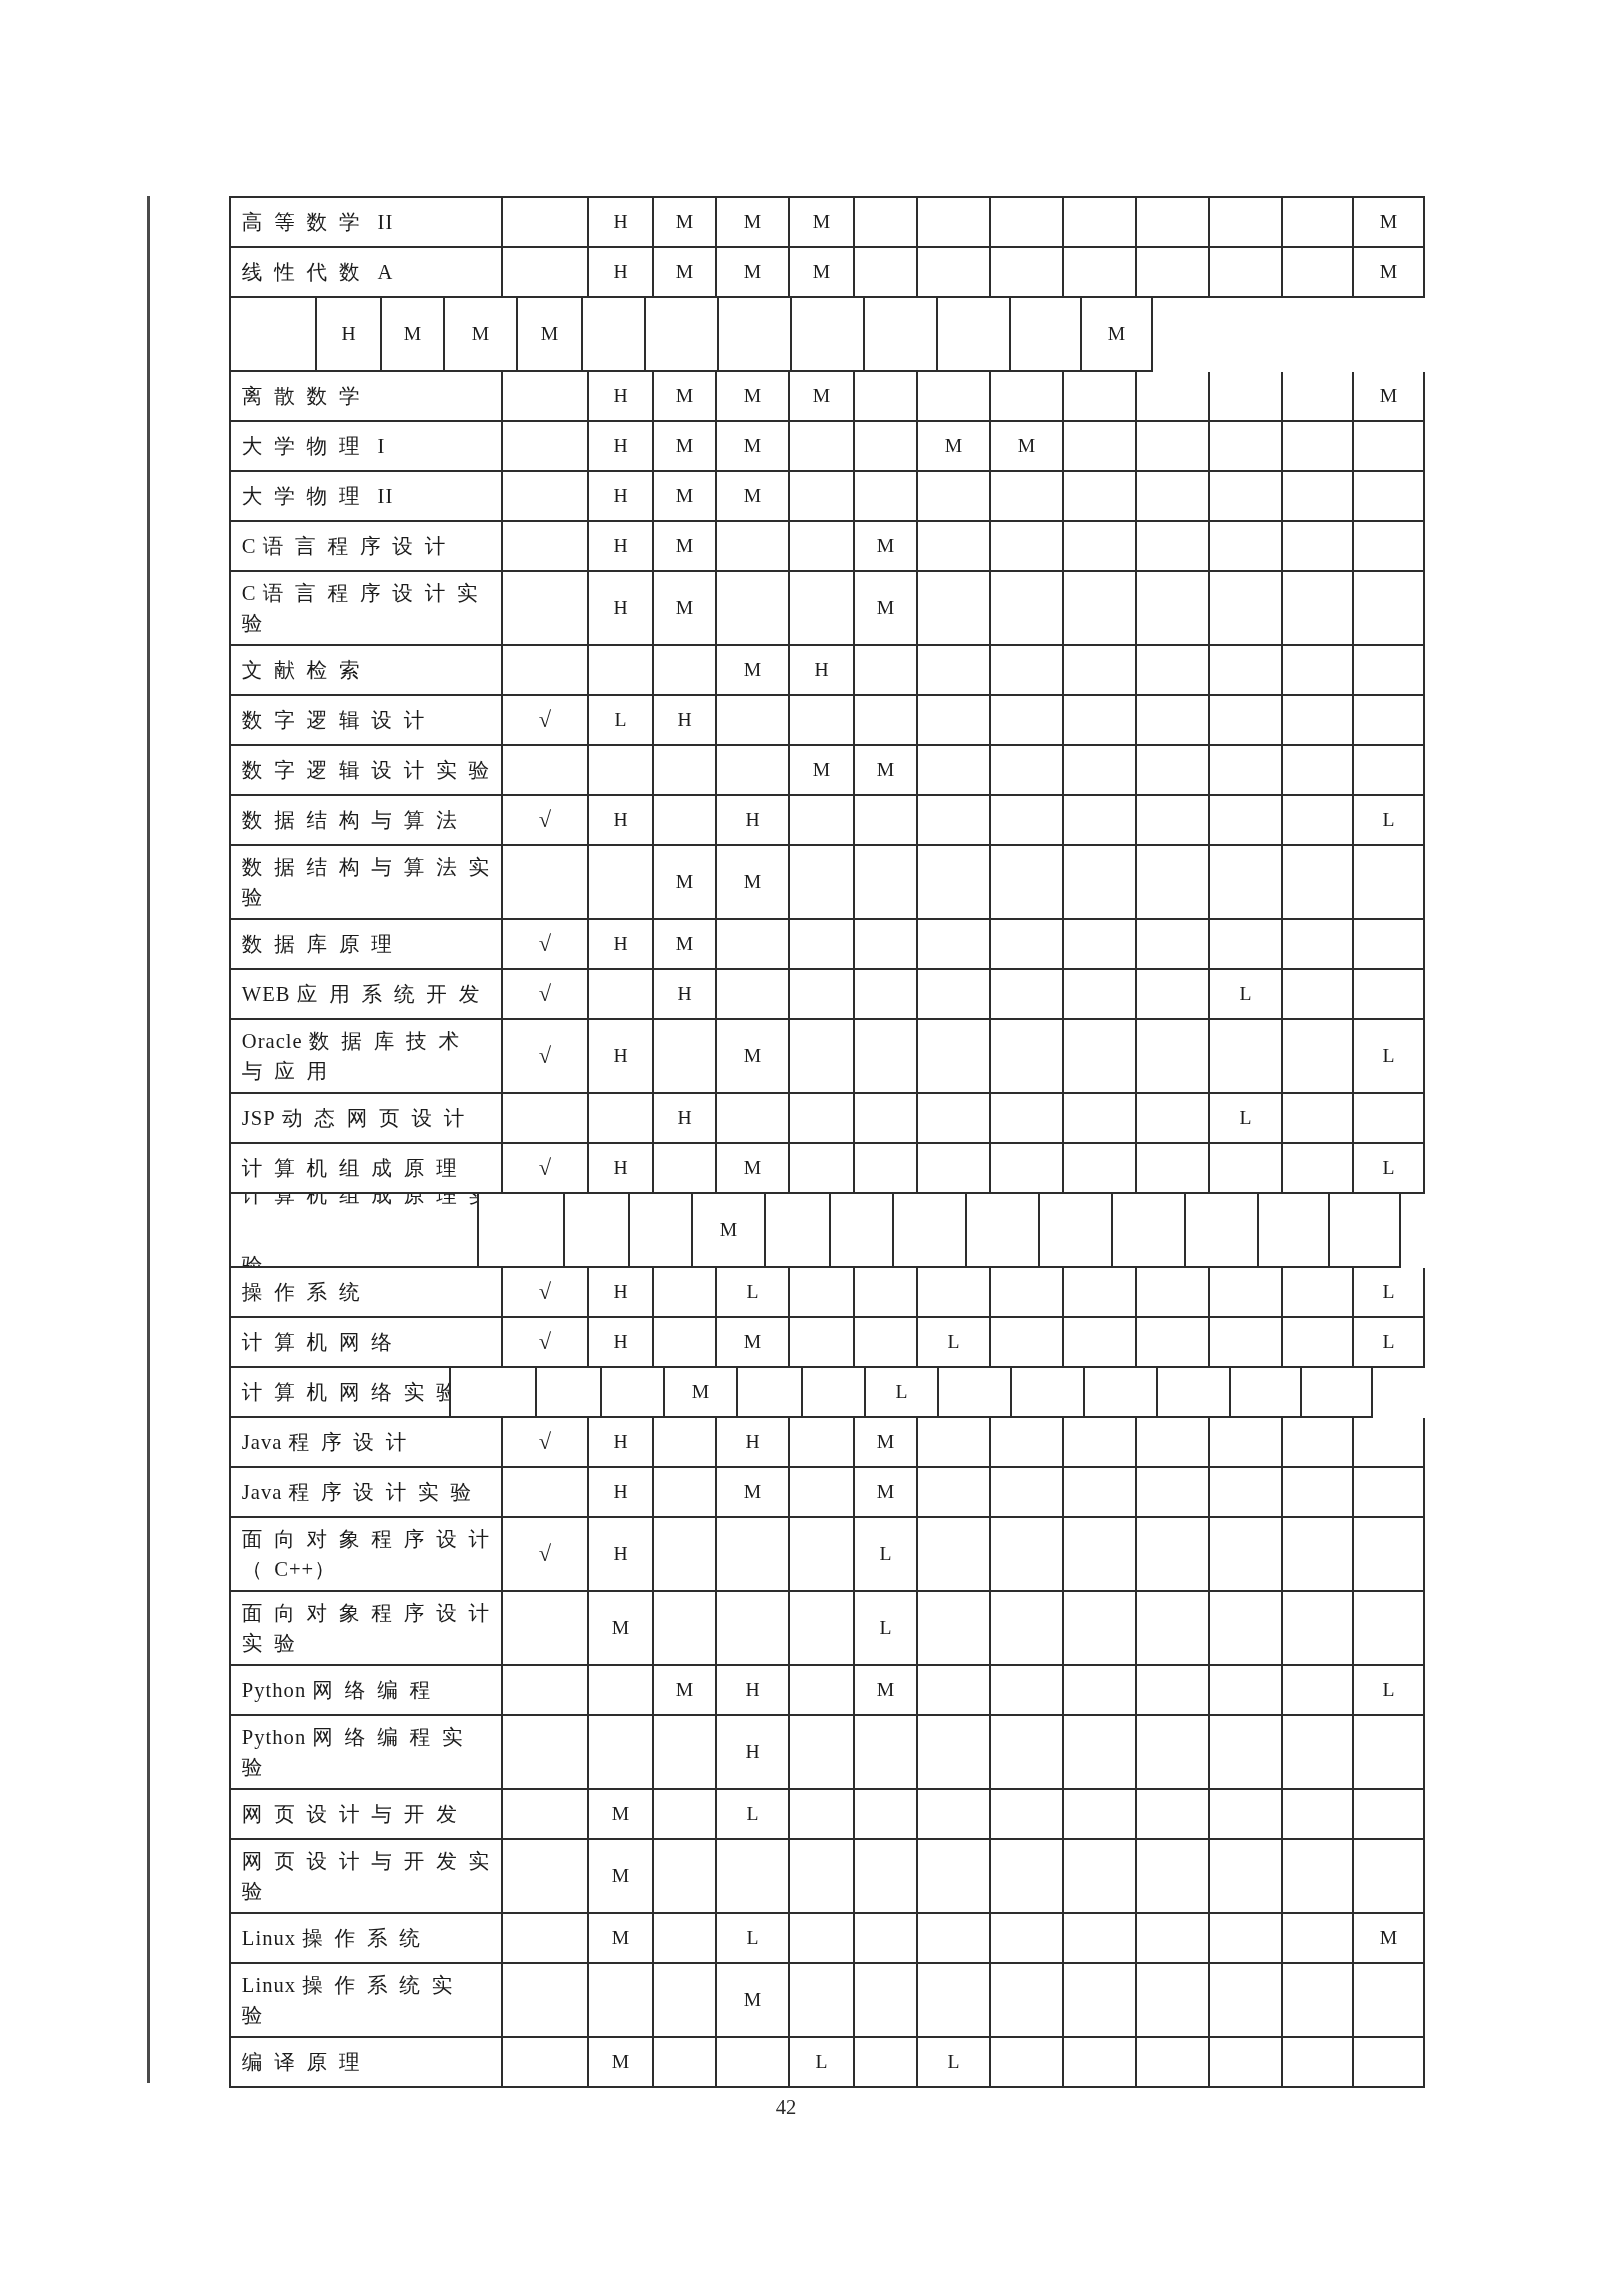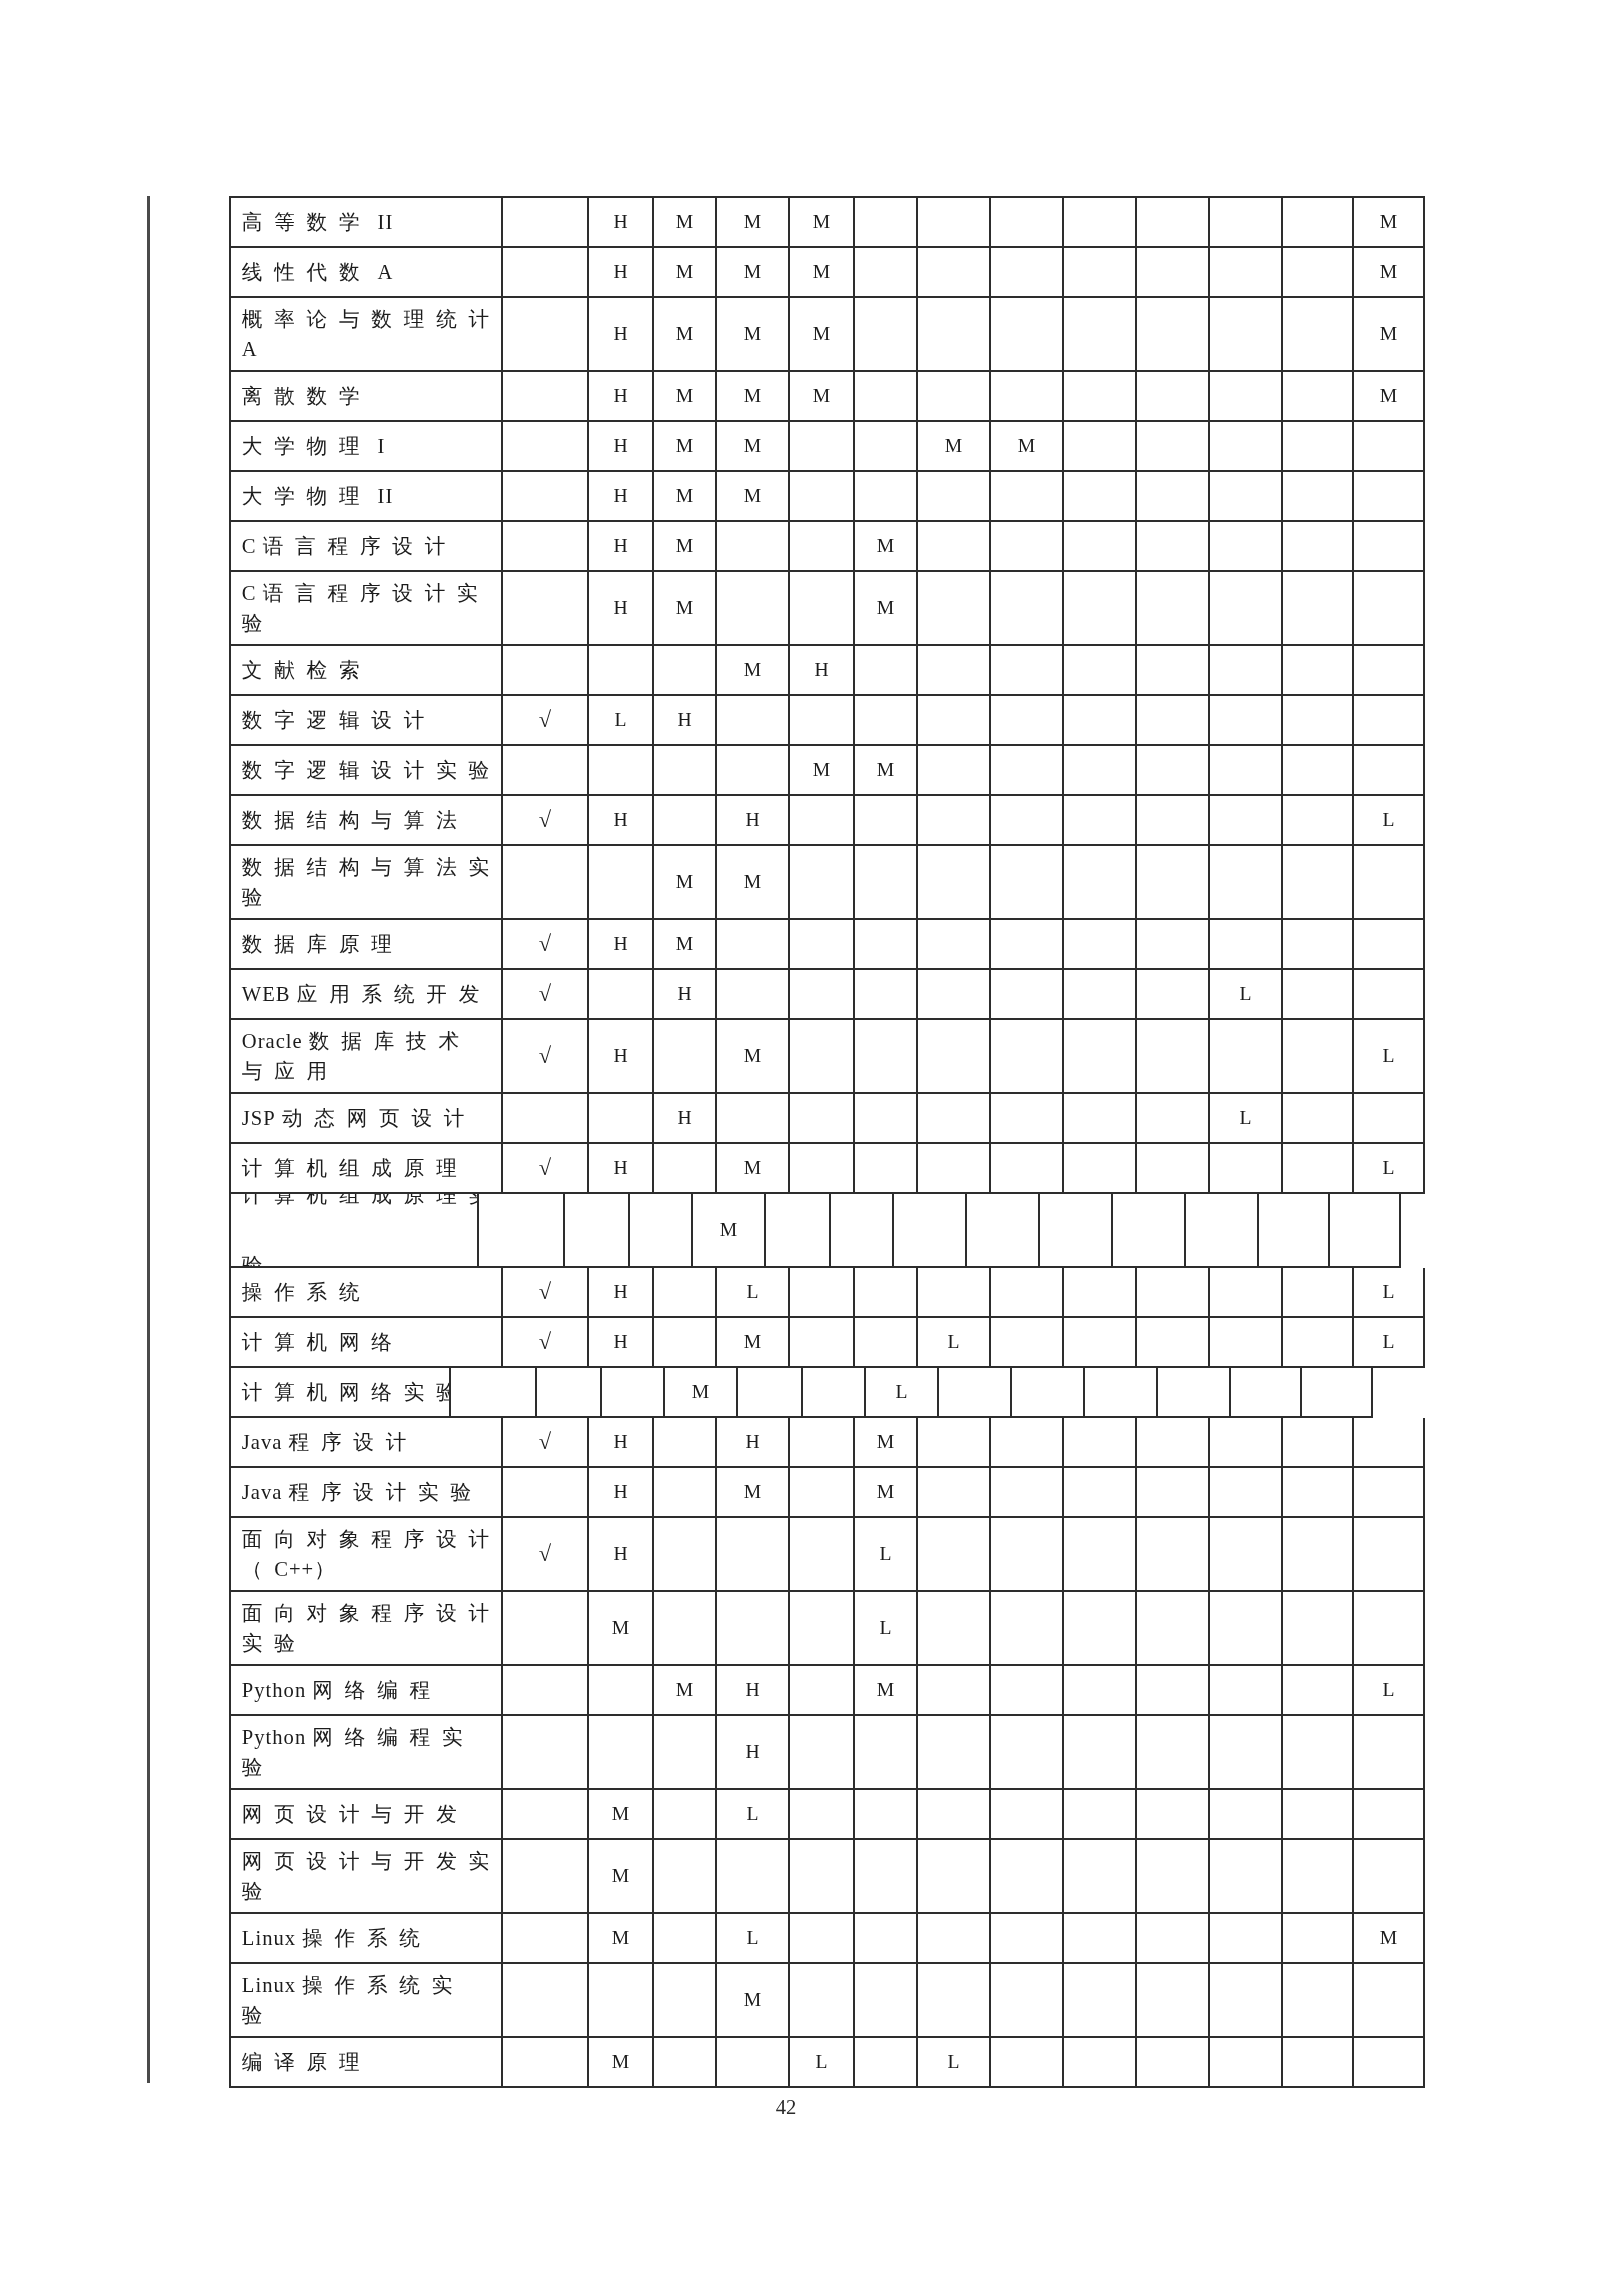--- a/index.html
+++ b/index.html
@@ -94,24 +94,20 @@
       <div class="cell val" style="width: 63px;"></div>
       <div class="cell val" style="width: 73px;"></div>
       <div class="cell val" style="width: 73px;"></div>
       <div class="cell val" style="width: 73px;"></div>
       <div class="cell val" style="width: 73px;"></div>
       <div class="cell val" style="width: 73px;"></div>
       <div class="cell val" style="width: 71px;"></div>
       <div class="cell val" style="width: 71px;">M</div>
     </div>
     <div class="trow double">
-      <div class="cell name" style="width: 272px;">
-        <div class="line"><span class="cj">概</span><span class="cj">率</span><span class="cj">论</span><span class="cj">与</span><span class="cj">数</span><span class="cj">理</span><span class="cj">统</span><span class="cj">计</span></div>
-        <div class="line"><span class="lt">A</span></div>
-      </div>
       <div class="cell val" style="width: 86px;"></div>
       <div class="cell val" style="width: 65px;">H</div>
       <div class="cell val" style="width: 63px;">M</div>
       <div class="cell val" style="width: 73px;">M</div>
       <div class="cell val" style="width: 65px;">M</div>
       <div class="cell val" style="width: 63px;"></div>
       <div class="cell val" style="width: 73px;"></div>
       <div class="cell val" style="width: 73px;"></div>
       <div class="cell val" style="width: 73px;"></div>
       <div class="cell val" style="width: 73px;"></div>

